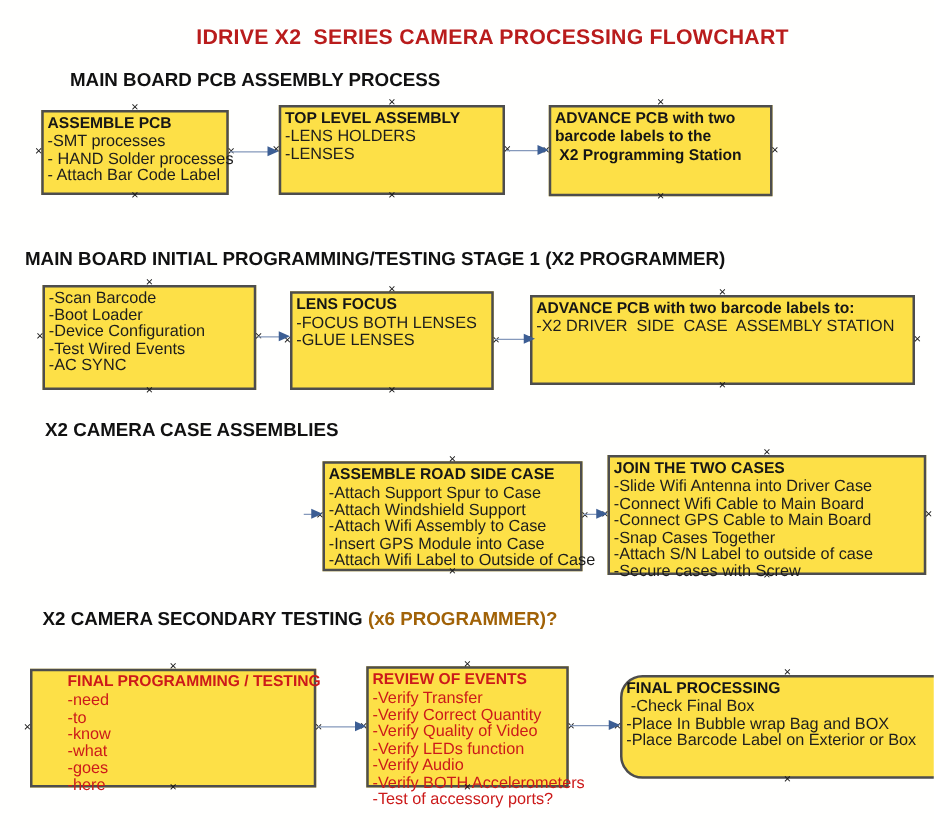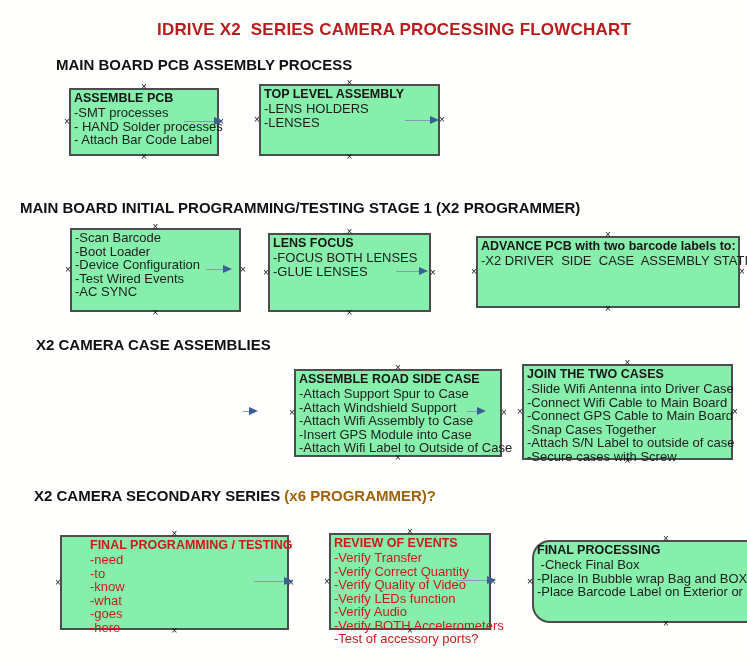--- a/index.html
+++ b/index.html
@@ -12,35 +12,35 @@
 
   
   .sh{position:absolute;font-weight:bold;font-size:15px;color:#111;white-space:pre;}
   #h0{left:20px;top:56px;margin-left:36px;}
   #h1{left:20px;top:199px;}
   #h2{left:36px;top:336px;}
   #h3{left:34px;top:487px;}
   .red-part{color:#a16207;}
 
   
-  .box{position:absolute;background:#86efac;border:2px solid #4d4d4d;
-    box-sizing:border-box;padding:1px 3px;overflow:visible;margin-left:36px;}
+  .box{position:absolute;background:#fde047;border:2px solid #4d4d4d;
+    box-sizing:border-box;padding:1px 3px;overflow:visible;}
   .bt{font-size:12.5px;font-weight:bold;line-height:15px;color:#161616;white-space:pre;}
   .bl{font-size:13px;line-height:13.5px;color:#1d1d1d;white-space:pre;}
   .red .bt,.red .bl{color:#cc1a1a;}
 
   #b00{left:33px;top:88px;width:150px;height:68px;}
   #b01{left:223px;top:84px;width:181px;height:72px;}
   #b02{left:439px;top:84px;width:179px;height:73px;}
   #b10{left:34px;top:228px;width:171px;height:84px;}
   #b11{left:232px;top:233px;width:163px;height:79px;}
-  #b12{left:440px;top:236px;width:264px;height:72px;}
+  #b12{left:424px;top:236px;width:308px;height:72px;}
   #b20{left:31px;top:369px;width:211px;height:86px;}
   #b21{left:258px;top:369px;width:208px;height:88px;}
-  #b22{left:486px;top:364px;width:211px;height:96px;}
+  #b22{left:486px;top:364px;width:255px;height:96px;}
   #b30{left:24px;top:535px;width:229px;height:95px;padding-left:28px;}
   #b31{left:293px;top:533px;width:162px;height:97px;}
   #b32{left:496px;top:540px;width:268px;height:83px;border-radius:18px;}
 
   
   .cp{position:absolute;width:10px;height:10px;font-size:10px;line-height:10px;
     color:#161616;text-align:center;}
   .cp::before{content:"\00d7";}
   .cp-t{left:50%;top:-8px;transform:translateX(-50%);}
   .cp-b{left:50%;bottom:-8px;transform:translateX(-50%);}
@@ -64,40 +64,49 @@
 </head>
 <body>
 
 <div id="canvas">
 
   <div id="main-title">IDRIVE X2  SERIES CAMERA PROCESSING FLOWCHART</div>
 
   <div class="sh" id="h0">MAIN BOARD PCB ASSEMBLY PROCESS</div>
   <div class="sh" id="h1">MAIN BOARD INITIAL PROGRAMMING/TESTING STAGE 1 (X2 PROGRAMMER)</div>
   <div class="sh" id="h2">X2 CAMERA CASE ASSEMBLIES</div>
-  <div class="sh" id="h3"><span>X2 CAMERA SECONDARY SERIES </span><span class="red-part">(x6 PROGRAMMER)?</span></div>
+  <div class="sh" id="h3"><span>X2 CAMERA SECONDARY TESTING </span><span class="red-part">(x6 PROGRAMMER)?</span></div>
 
   <div class="box" id="b00">
     <span class="cp cp-t"></span>
       <span class="cp cp-b"></span>
       <span class="cp cp-l"></span>
       <span class="cp cp-r"></span>
     <div class="bt">ASSEMBLE PCB</div>
     <div class="bl">-SMT processes
 - HAND Solder processes
 - Attach Bar Code Label</div>
   </div>
   <div class="box" id="b01">
     <span class="cp cp-t"></span>
       <span class="cp cp-b"></span>
       <span class="cp cp-l"></span>
       <span class="cp cp-r"></span>
     <div class="bt">TOP LEVEL ASSEMBLY</div>
     <div class="bl">-LENS HOLDERS
 -LENSES</div>
+  </div>
+  <div class="box" id="b02">
+    <span class="cp cp-t"></span>
+      <span class="cp cp-b"></span>
+      <span class="cp cp-l"></span>
+      <span class="cp cp-r"></span>
+    <div class="bt">ADVANCE PCB with two
+barcode labels to the
+ X2 Programming Station</div>
   </div>
 
   <div class="box" id="b10">
     <span class="cp cp-t"></span>
       <span class="cp cp-b"></span>
       <span class="cp cp-l"></span>
       <span class="cp cp-r"></span>
     <div class="bl">-Scan Barcode
 -Boot Loader
 -Device Configuration

